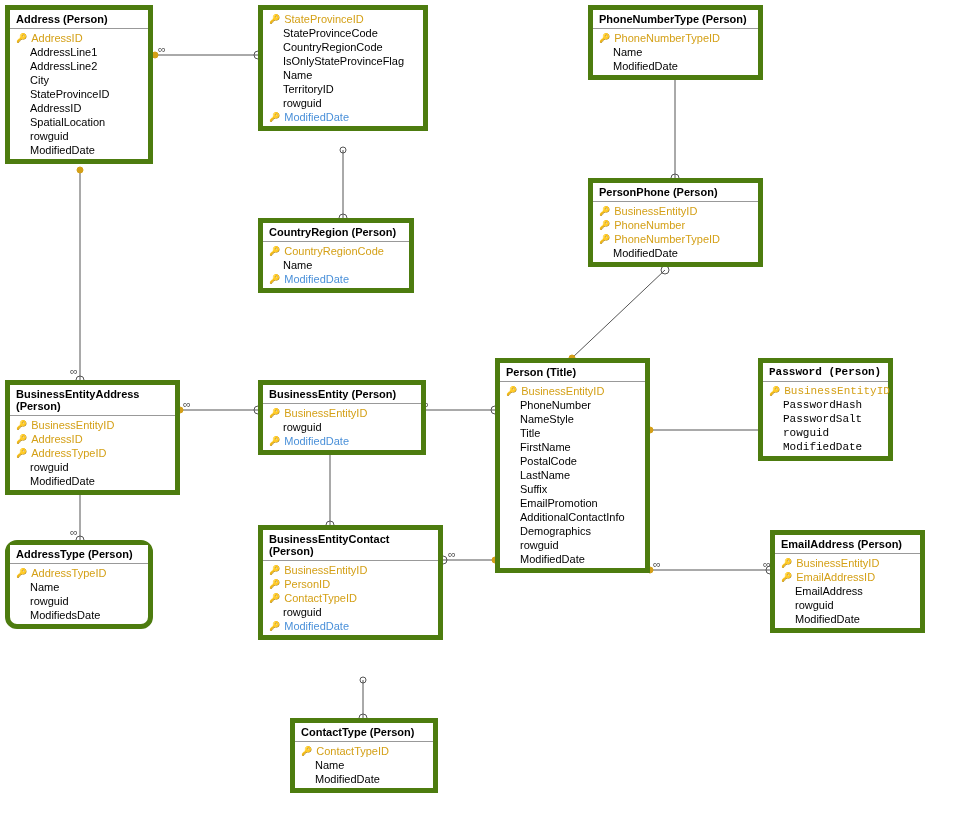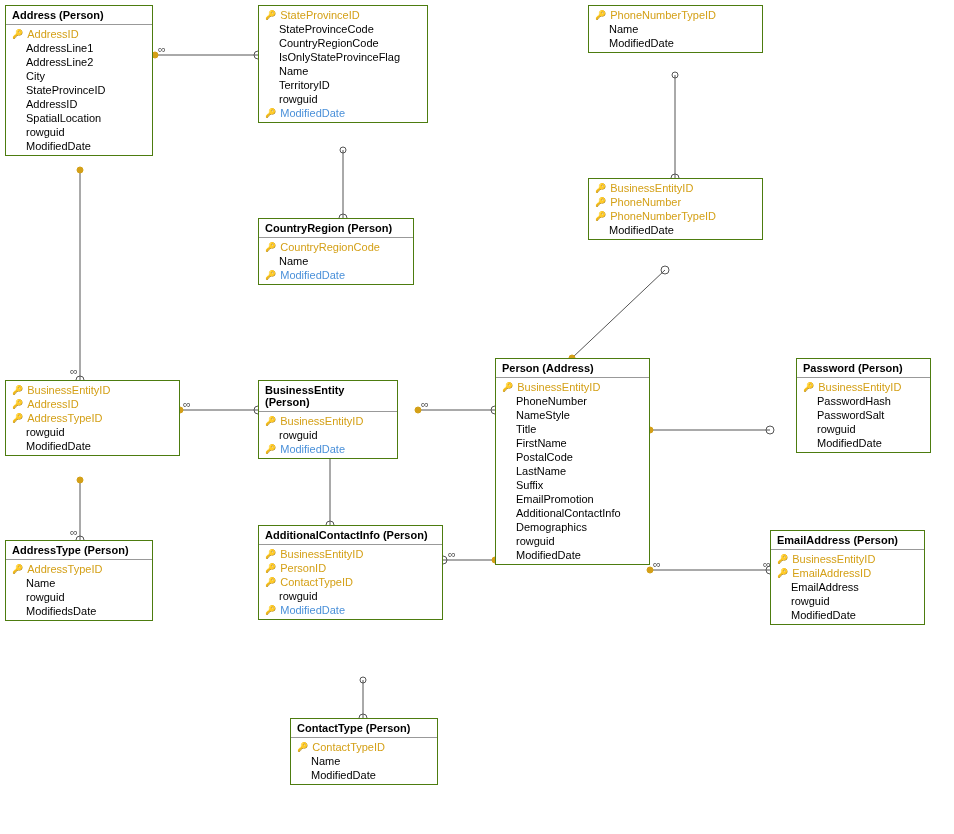--- a/index.html
+++ b/index.html
@@ -12,21 +12,21 @@
       height: 834px;
       position: relative;
     }
     .diagram-canvas {
       position: relative;
       width: 954px;
       height: 834px;
     }
     .table-box {
       position: absolute;
-      border: 1px solid #4d7c0f;
+      border: 5px solid #4d7c0f;
       background: #fff;
       min-width: 130px;
     }
     .table-header {
       background: #fff;
       font-weight: bold;
       padding: 3px 6px;
       border-bottom: 1px solid #999;
       font-size: 11px;
     }
@@ -207,20 +207,21 @@
           <span style="margin-right: 14px;"></span>
           <span>rowguid</span>
         </div>
         <div class="field-row fk">
           <span class="fk-icon" style="font-size: 9px;">🔑</span>
           <span>ModifiedDate</span>
         </div>
       </div>
     </div>
     <div class="table-box" style="left: 588px; top: 5px; width: 175px;">
+      <div class="table-header">PhoneNumberType (Person)</div>
       <div class="table-fields">
         <div class="field-row pk">
           <span class="key-icon" style="font-size: 9px;">🔑</span>
           <span>PhoneNumberTypeID</span>
         </div>
         <div class="field-row">
           <span style="margin-right: 14px;"></span>
           <span>Name</span>
         </div>
         <div class="field-row">
@@ -240,40 +241,42 @@
           <span style="margin-right: 14px;"></span>
           <span>Name</span>
         </div>
         <div class="field-row fk">
           <span class="fk-icon" style="font-size: 9px;">🔑</span>
           <span>ModifiedDate</span>
         </div>
       </div>
     </div>
     <div class="table-box" style="left: 588px; top: 178px; width: 175px;">
+      <div class="table-header">PersonPhone (Person)</div>
       <div class="table-fields">
         <div class="field-row pk">
           <span class="key-icon" style="font-size: 9px;">🔑</span>
           <span>BusinessEntityID</span>
         </div>
         <div class="field-row pk">
           <span class="key-icon" style="font-size: 9px;">🔑</span>
           <span>PhoneNumber</span>
         </div>
         <div class="field-row pk">
           <span class="key-icon" style="font-size: 9px;">🔑</span>
           <span>PhoneNumberTypeID</span>
         </div>
         <div class="field-row">
           <span style="margin-right: 14px;"></span>
           <span>ModifiedDate</span>
         </div>
       </div>
     </div>
     <div class="table-box" style="left: 5px; top: 380px; width: 175px;">
+      <div class="table-header">BusinessEntityAddress (Person)</div>
       <div class="table-fields">
         <div class="field-row pk">
           <span class="key-icon" style="font-size: 9px;">🔑</span>
           <span>BusinessEntityID</span>
         </div>
         <div class="field-row pk">
           <span class="key-icon" style="font-size: 9px;">🔑</span>
           <span>AddressID</span>
         </div>
         <div class="field-row pk">
@@ -283,39 +286,39 @@
         <div class="field-row">
           <span style="margin-right: 14px;"></span>
           <span>rowguid</span>
         </div>
         <div class="field-row">
           <span style="margin-right: 14px;"></span>
           <span>ModifiedDate</span>
         </div>
       </div>
     </div>
-    <div class="table-box" style="left: 258px; top: 380px; width: 140px;">
+    <div class="table-box" style="left: 258px; top: 380px; width: 168px;">
       <div class="table-header">BusinessEntity (Person)</div>
       <div class="table-fields">
         <div class="field-row pk">
           <span class="key-icon" style="font-size: 9px;">🔑</span>
           <span>BusinessEntityID</span>
         </div>
         <div class="field-row">
           <span style="margin-right: 14px;"></span>
           <span>rowguid</span>
         </div>
         <div class="field-row fk">
           <span class="fk-icon" style="font-size: 9px;">🔑</span>
           <span>ModifiedDate</span>
         </div>
       </div>
     </div>
     <div class="table-box" style="left: 495px; top: 358px; width: 155px;">
-      <div class="table-header">Person (Address)</div>
+      <div class="table-header">Person (Title)</div>
       <div class="table-fields">
         <div class="field-row pk">
           <span class="key-icon" style="font-size: 9px;">🔑</span>
           <span>BusinessEntityID</span>
         </div>
         <div class="field-row">
           <span style="margin-right: 14px;"></span>
           <span>PhoneNumber</span>
         </div>
         <div class="field-row">
@@ -357,21 +360,21 @@
         <div class="field-row">
           <span style="margin-right: 14px;"></span>
           <span>rowguid</span>
         </div>
         <div class="field-row">
           <span style="margin-right: 14px;"></span>
           <span>ModifiedDate</span>
         </div>
       </div>
     </div>
-    <div class="table-box" style="left: 796px; top: 358px; width: 135px;">
+    <div class="table-box" style="left: 758px; top: 358px; width: 135px; font-family: Liberation Mono, monospace;">
       <div class="table-header">Password (Person)</div>
       <div class="table-fields">
         <div class="field-row pk">
           <span class="key-icon" style="font-size: 9px;">🔑</span>
           <span>BusinessEntityID</span>
         </div>
         <div class="field-row">
           <span style="margin-right: 14px;"></span>
           <span>PasswordHash</span>
         </div>
@@ -382,21 +385,21 @@
         <div class="field-row">
           <span style="margin-right: 14px;"></span>
           <span>rowguid</span>
         </div>
         <div class="field-row">
           <span style="margin-right: 14px;"></span>
           <span>ModifiedDate</span>
         </div>
       </div>
     </div>
-    <div class="table-box" style="left: 5px; top: 540px; width: 148px;">
+    <div class="table-box" style="left: 5px; top: 540px; width: 148px; border-radius: 12px;">
       <div class="table-header">AddressType (Person)</div>
       <div class="table-fields">
         <div class="field-row pk">
           <span class="key-icon" style="font-size: 9px;">🔑</span>
           <span>AddressTypeID</span>
         </div>
         <div class="field-row">
           <span style="margin-right: 14px;"></span>
           <span>Name</span>
         </div>
@@ -404,21 +407,21 @@
           <span style="margin-right: 14px;"></span>
           <span>rowguid</span>
         </div>
         <div class="field-row">
           <span style="margin-right: 14px;"></span>
           <span>ModifiedsDate</span>
         </div>
       </div>
     </div>
     <div class="table-box" style="left: 258px; top: 525px; width: 185px;">
-      <div class="table-header">AdditionalContactInfo (Person)</div>
+      <div class="table-header">BusinessEntityContact (Person)</div>
       <div class="table-fields">
         <div class="field-row pk">
           <span class="key-icon" style="font-size: 9px;">🔑</span>
           <span>BusinessEntityID</span>
         </div>
         <div class="field-row pk">
           <span class="key-icon" style="font-size: 9px;">🔑</span>
           <span>PersonID</span>
         </div>
         <div class="field-row pk">

